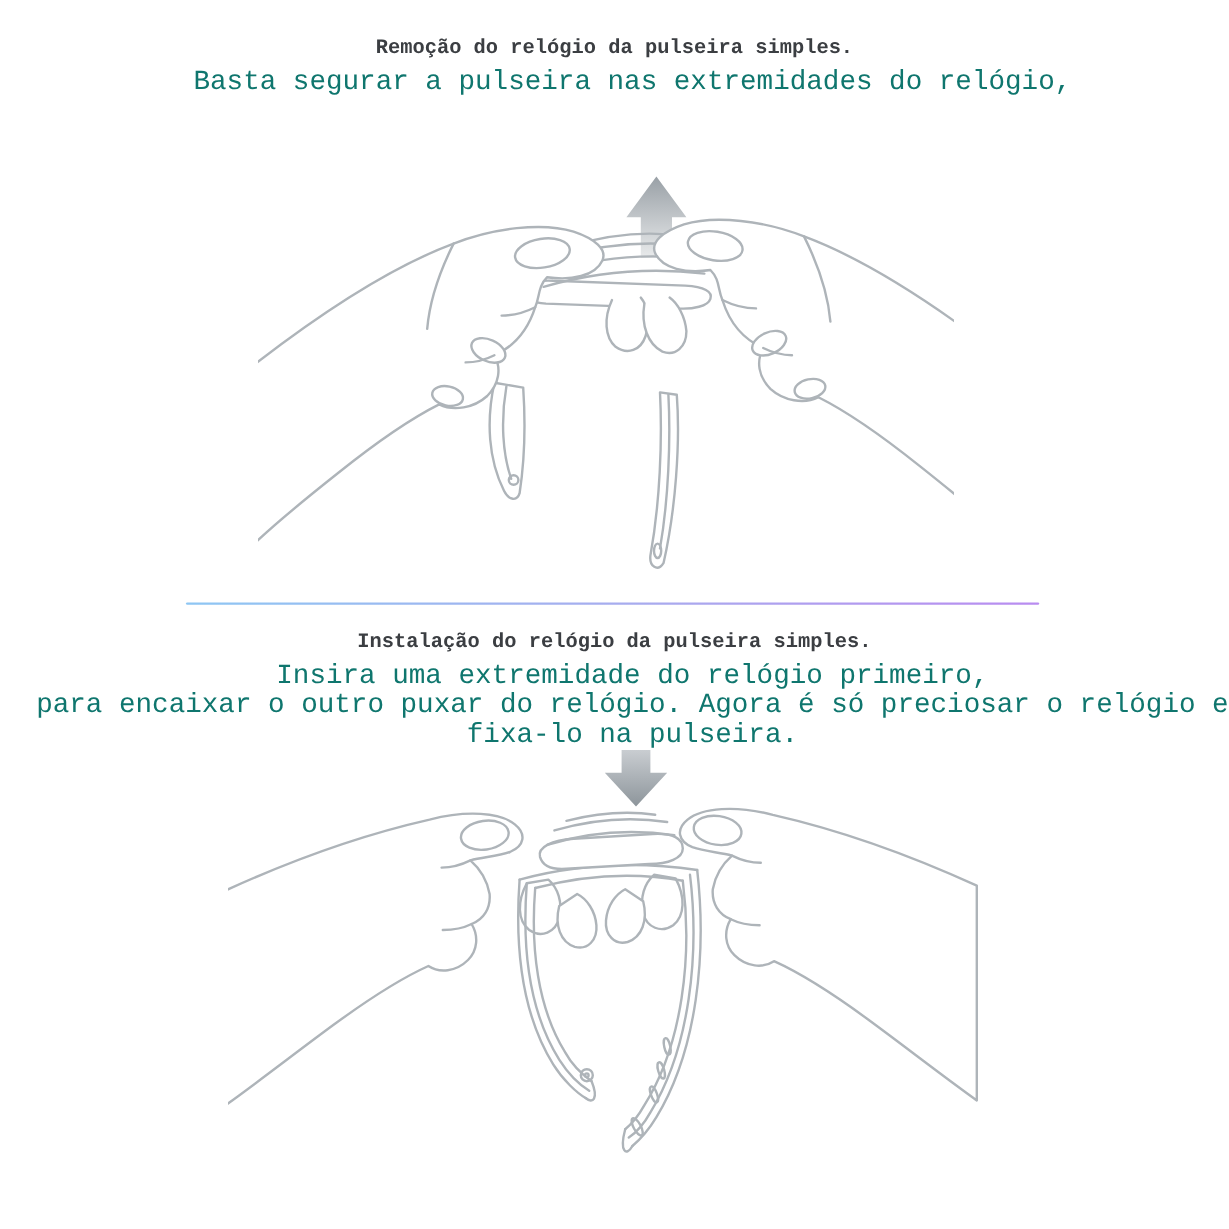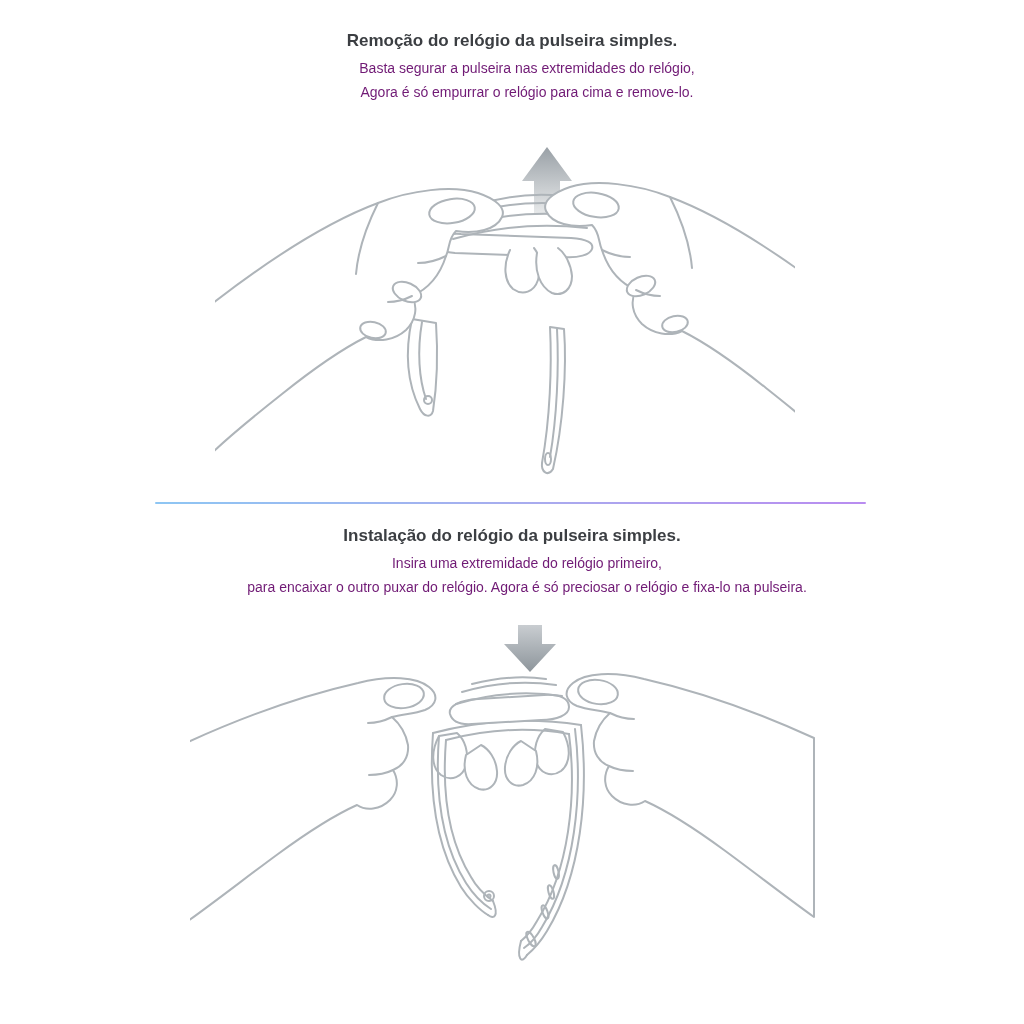--- a/index.html
+++ b/index.html
@@ -1,40 +1,39 @@
 <!DOCTYPE html>
 <html><head>
 <meta charset="utf-8">
 <style>
   html,body{margin:0;padding:0;background:#ffffff;}
   .page{
     position:relative;width:1024px;height:1024px;background:#ffffff;
     font-family:"Liberation Sans", sans-serif;overflow:hidden;
   }
-  .instr{position:absolute;left:0;width:1024px;text-align:center;}
+  .instr{position:absolute;left:0;width:1024px;text-align:center;font-family:Liberation Mono, monospace;}
   .instr h2{margin:0 0 4px 0;font-size:17px;line-height:23px;font-weight:bold;color:#3b3e42;}
-  .instr p{margin:0;font-size:14px;line-height:24.4px;font-weight:400;color:#701a75;padding-left:30px;}
+  .instr p{margin:0;font-size:23px;line-height:24.4px;font-weight:400;color:#0f766e;padding-left:30px;}
   .divider{
     position:absolute;left:155px;top:502px;width:711px;height:2px;border-radius:2px;
     background:linear-gradient(90deg,#8ec6f3 0%,#a9aaee 55%,#b98cf0 100%);
   }
   .illus{position:absolute;}
   .illus svg{display:block;}
   .art{stroke:#aeb4b9;stroke-width:2;fill:none;stroke-linecap:round;stroke-linejoin:round;}
   .artf{stroke:#aeb4b9;stroke-width:2;fill:#ffffff;stroke-linecap:round;stroke-linejoin:round;}
 </style>
 </head>
 <body>
 
 <div class="page">
 
   <div class="instr" style="top:29px;">
     <h2>Remoção do relógio da pulseira simples.</h2>
     <p>Basta segurar a pulseira nas extremidades do relógio,</p>
-    <p>Agora é só empurrar o relógio para cima e remove-lo.</p>
   </div>
 
   <div class="illus" style="left:215px;top:143px;">
     <svg width="580" height="335" viewBox="0 0 580 335" xmlns="http://www.w3.org/2000/svg" xmlns:xlink="http://www.w3.org/1999/xlink">
       <defs>
         <linearGradient id="gradUp" x1="0" y1="0" x2="0" y2="1">
           <stop offset="0" stop-color="#99a0a6"></stop>
             <stop offset="1" stop-color="#e9ebec"></stop>
         </linearGradient>
         <g id="handTop">

